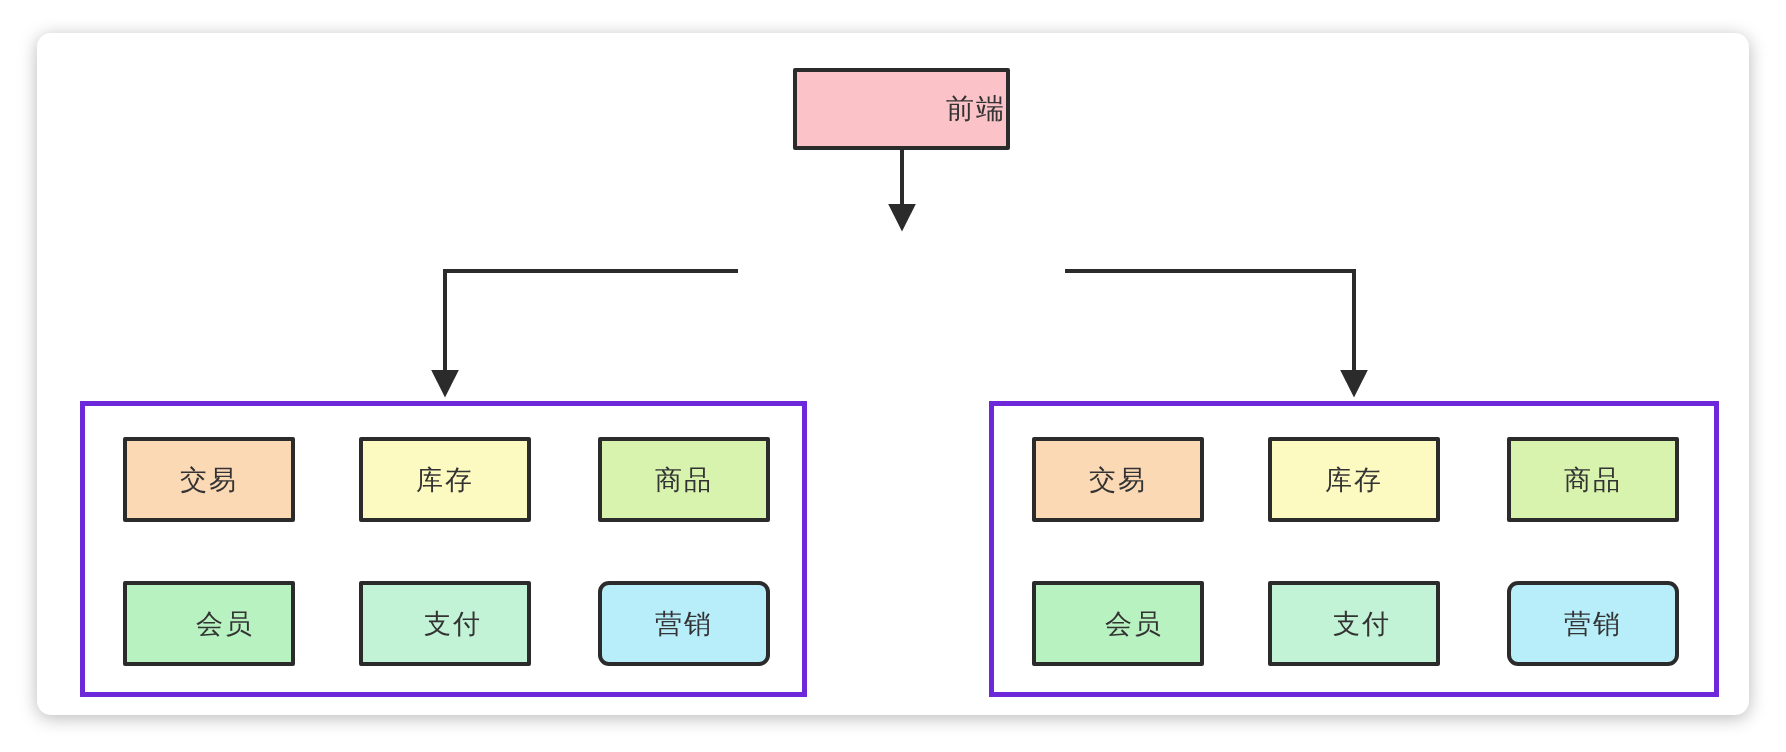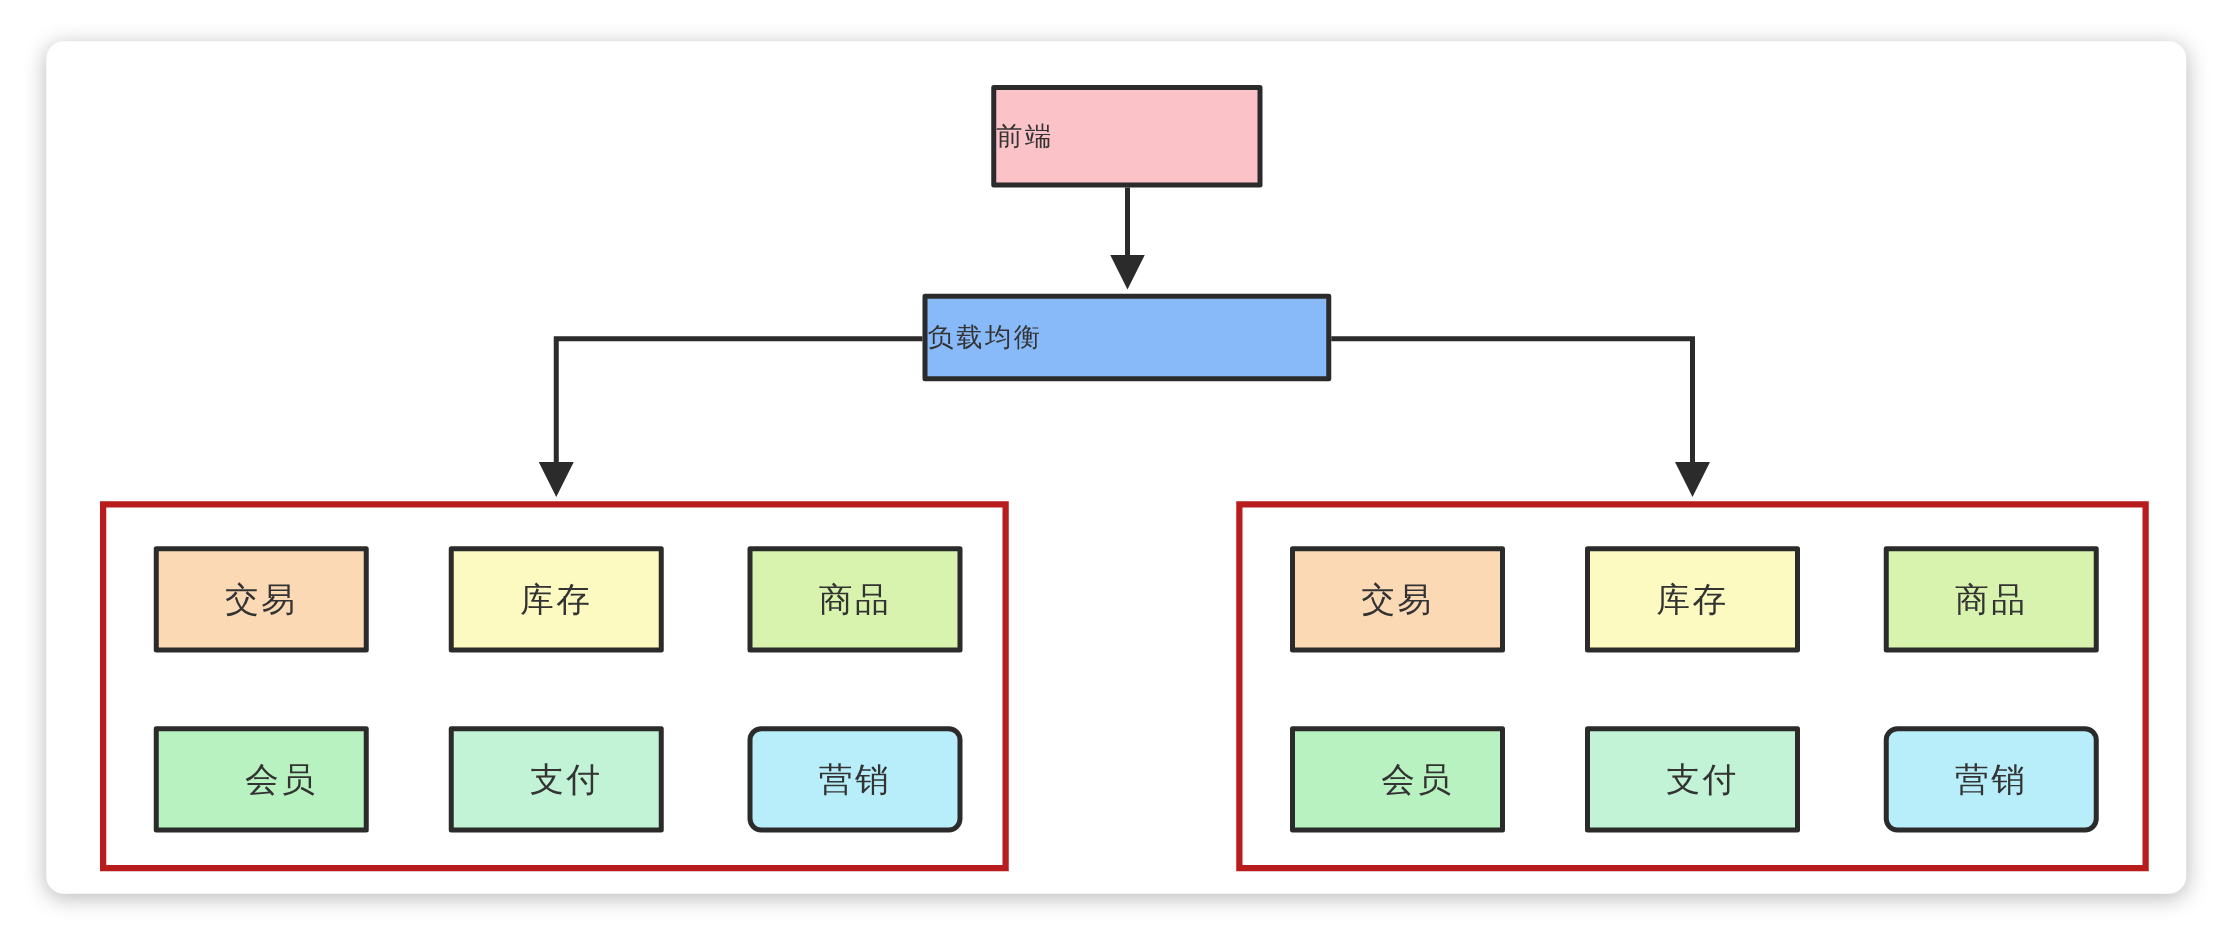--- a/index.html
+++ b/index.html
@@ -28,40 +28,40 @@
     left: 0; top: 0;
     width: 1786px; height: 752px;
     pointer-events: none;
   }
   .node {
     position: absolute;
     border: 4px solid #2b2b2b;
     border-radius: 2px;
     display: flex;
     align-items: center;
-    justify-content: flex-start;
-    font-size: 21px;
+    justify-content: flex-end;
+    font-size: 28px;
     color: #333333;
     letter-spacing: 2px;
   }
   .node-frontend {
     left: 793px; top: 68px;
     width: 217px; height: 82px;
     background: #fbc2c8;
   }
   .node-lb {
     left: 738px; top: 235px;
     width: 327px; height: 70px;
     background: #88baf9;
   }
   .cluster {
     position: absolute;
     top: 401px;
     height: 296px;
-    border: 5px solid #b91c1c;
+    border: 5px solid #6d28d9;
     background: #ffffff;
   }
   .cluster-left  { left: 80px;  width: 727px; }
   .cluster-right { left: 989px; width: 730px; }
   .service {
     position: absolute;
     width: 172px; height: 85px;
     border: 4px solid #2b2b2b;
     border-radius: 2px;
     display: flex;
@@ -99,23 +99,20 @@
     </defs>
     <path d="M902,150 L902,226" fill="none" stroke="#2b2b2b" stroke-width="4" marker-end="url(#arrow)"></path>
     <path d="M738,271 L445,271 L445,392" fill="none" stroke="#2b2b2b" stroke-width="4" stroke-linejoin="miter" marker-end="url(#arrow)"></path>
     <path d="M1065,271 L1354,271 L1354,392" fill="none" stroke="#2b2b2b" stroke-width="4" stroke-linejoin="miter" marker-end="url(#arrow)"></path>
   </svg>
 
   <div class="node node-frontend">
     <span>前端</span>
   </div>
 
-  <div class="node node-lb">
-    <span>负载均衡</span>
-  </div>
 
   <div class="cluster cluster-left">
     <div class="service r1 c1 f-trade">
       <span>交易</span>
     </div>
     <div class="service r1 c2 f-stock">
       <span>库存</span>
     </div>
     <div class="service r1 c3 f-goods">
       <span>商品</span>

